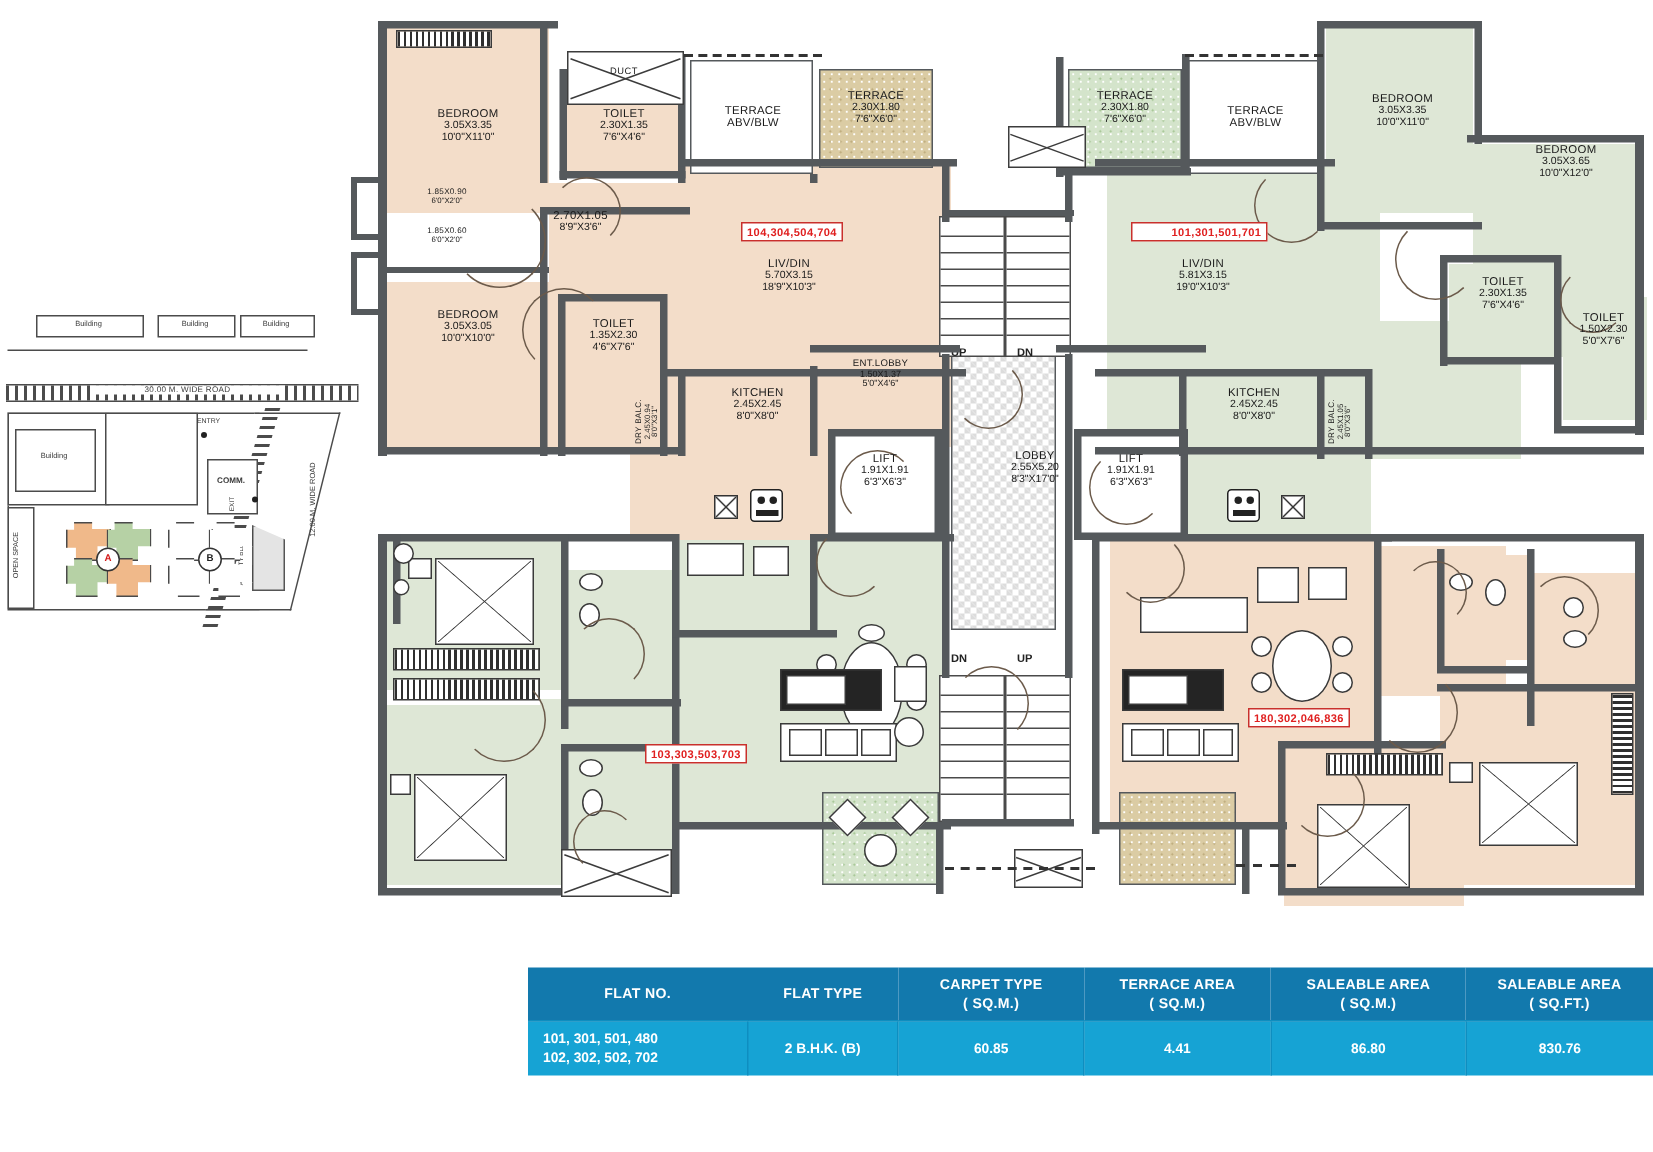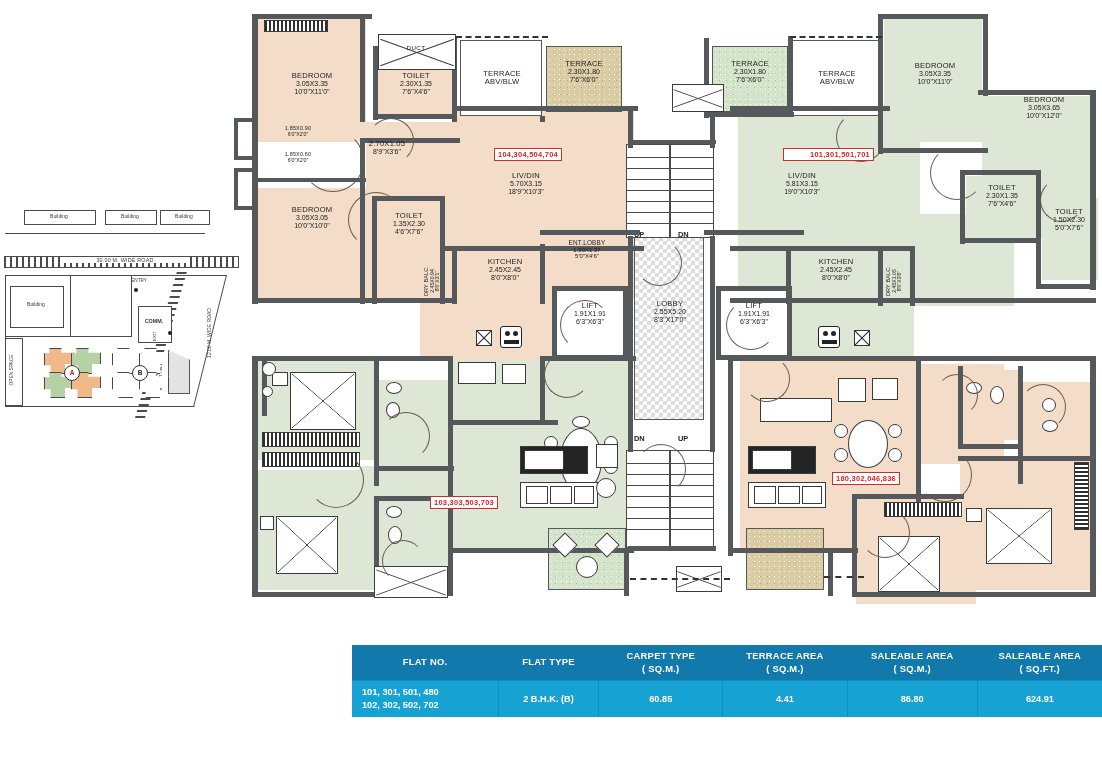--- a/index.html
+++ b/index.html
@@ -550,21 +550,21 @@
     <span class="n">ENT.LOBBY</span>
     <span class="d">1.50X1.37</span>
     <span class="d">5'0"X4'6"</span>
   </div>
 
   <div class="lbl" style="left:556px;top:302px;width:68px;">
     <span class="n">LIFT</span>
     <span class="d">1.91X1.91</span>
     <span class="d">6'3"X6'3"</span>
   </div>
-  <div class="lbl" style="left:636px;top:300px;width:68px;">
+  <div class="lbl" style="left:656px;top:300px;width:68px;">
     <span class="n">LOBBY</span>
     <span class="d">2.55X5.20</span>
     <span class="d">8'3"X17'0"</span>
   </div>
   <div class="lbl" style="left:720px;top:302px;width:68px;">
     <span class="n">LIFT</span>
     <span class="d">1.91X1.91</span>
     <span class="d">6'3"X6'3"</span>
   </div>
 
@@ -607,21 +607,21 @@
     <span class="d">2.45X2.45</span>
     <span class="d">8'0"X8'0"</span>
   </div>
   <div class="lbl tiny rot90" style="left:886px;top:316px;width:70px;">
     <span class="n">DRY BALC.</span>
     <span class="d">2.45X1.05</span>
     <span class="d">8'0"X3'6"</span>
   </div>
 
   <div class="flattag" style="left:494px;top:148px;">104,304,504,704</div>
-  <div class="flattag" style="left:783px;top:148px;padding-left:26px;">101,301,501,701</div>
+  <div class="flattag" style="left:754px;top:148px;padding-left:26px;">101,301,501,701</div>
   <div class="flattag" style="left:430px;top:496px;">103,303,503,703</div>
   <div class="flattag" style="left:832px;top:472px;">180,302,046,836</div>
 
 
   <table id="areatable">
     <thead>
       <tr>
         <th style="width:148px;">
           <span>FLAT NO.</span>
         </th>
@@ -649,18 +649,18 @@
     <tbody>
       <tr>
         <td class="flatno">
           <span>101, 301, 501, 480</span><br>
           <span>102, 302, 502, 702</span>
         </td>
         <td>2 B.H.K. (B)</td>
         <td>60.85</td>
         <td>4.41</td>
         <td>86.80</td>
-        <td>624.91</td>
+        <td>830.76</td>
       </tr>
     </tbody>
   </table>
 
 </div>
 
 </body></html>

